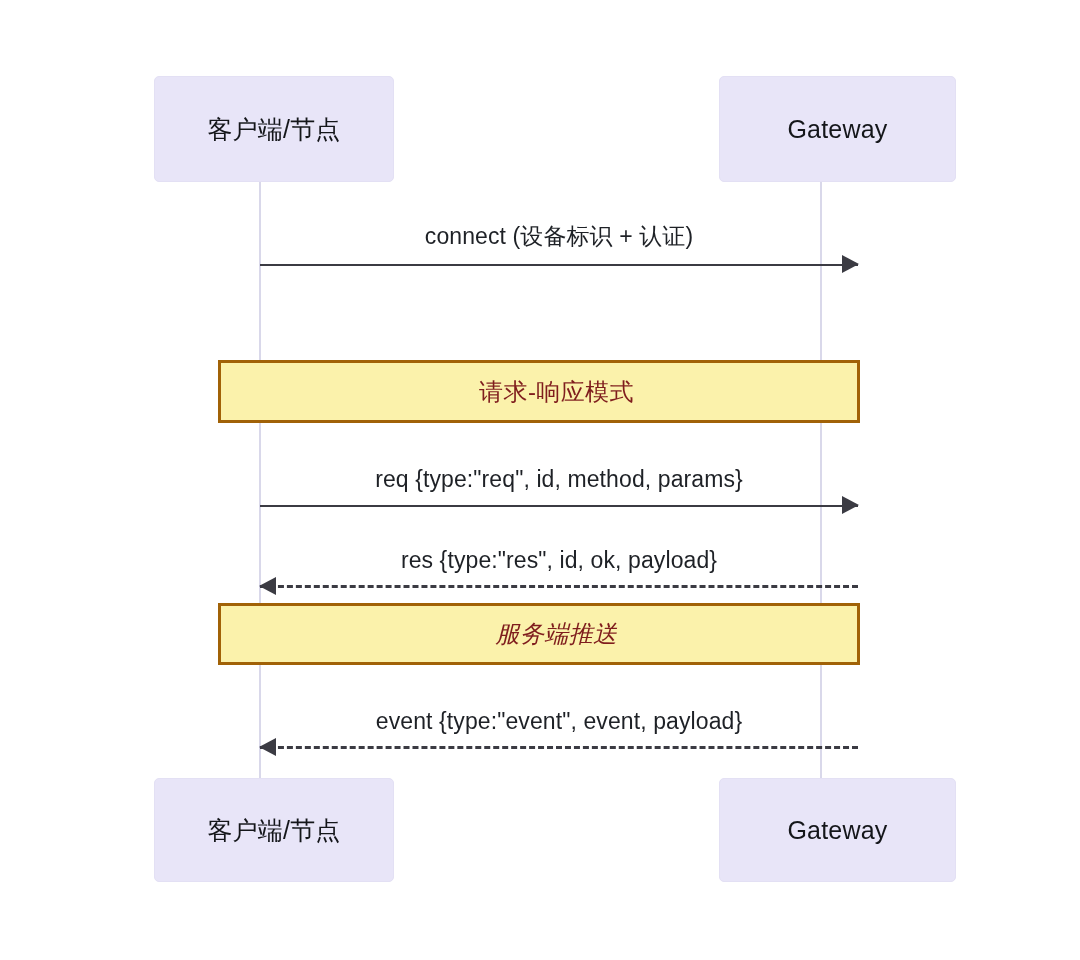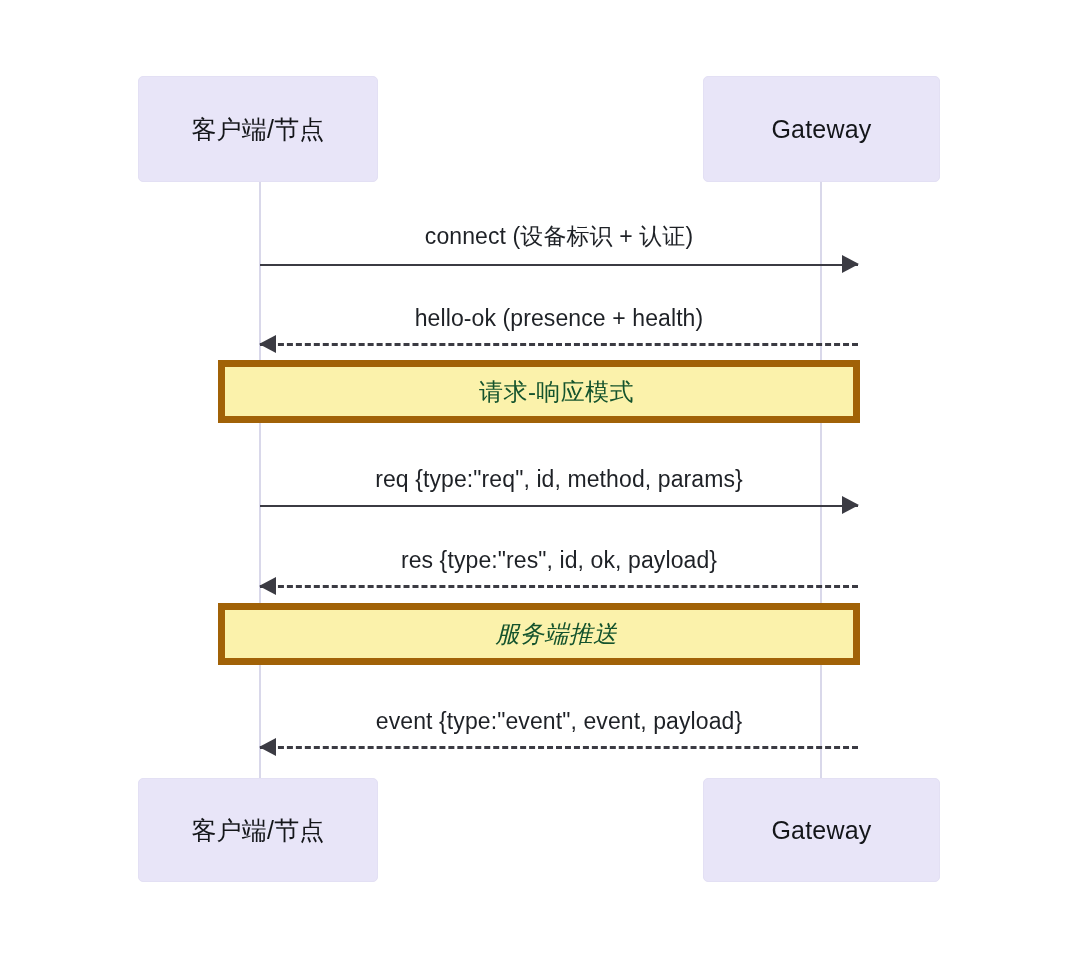--- a/index.html
+++ b/index.html
@@ -35,20 +35,21 @@
     background: #e8e5f8;
     border: 1px solid #e3e0f4;
     border-radius: 5px;
     display: flex;
     align-items: center;
     justify-content: center;
     color: #14161a;
     font-size: 25px;
     letter-spacing: .2px;
     z-index: 3;
+    margin-left: 16px;
   }
   #participant-client-top    { left: 138px; top: 76px;  width: 240px; height: 106px; }
   #participant-gateway-top   { left: 703px; top: 76px;  width: 237px; height: 106px; }
   #participant-client-bottom { left: 138px; top: 778px; width: 240px; height: 104px; }
   #participant-gateway-bottom{ left: 703px; top: 778px; width: 237px; height: 104px; }
 
   
   .message { position: absolute; z-index: 2; padding-left: 37px; }
   .message .msg-label {
     position: absolute;
@@ -100,25 +101,25 @@
   #message-hello-ok { left: 260px; top: 288px; width: 561px; height: 58px; }
   #message-req      { left: 260px; top: 449px; width: 561px; height: 58px; }
   #message-res      { left: 260px; top: 531px; width: 561px; height: 57px; }
   #message-event    { left: 260px; top: 692px; width: 561px; height: 57px; }
 
   
   .section-banner {
     position: absolute;
     box-sizing: border-box;
     background: #fbf2ab;
-    border: 7px solid #a16207;
+    border: 3px solid #a16207;
     display: flex;
     align-items: center;
     justify-content: center;
-    color: #14532d;
+    color: #7f1d1d;
     font-size: 24px;
     letter-spacing: .4px;
     z-index: 4;
     padding-left: 35px;
   }
   #banner-request-response { left: 218px; top: 360px; width: 642px; height: 63px; }
   #banner-server-push      { left: 218px; top: 603px; width: 642px; height: 62px; font-style: italic; }
 </style>
 </head>
 <body>
@@ -130,25 +131,20 @@
 
   <div class="participant" id="participant-client-top">客户端/节点</div>
   <div class="participant" id="participant-gateway-top">Gateway</div>
 
   <div class="message solid" id="message-connect">
     <span class="msg-label">connect (设备标识 + 认证)</span>
     <div class="msg-line"></div>
     <span class="arrowhead right"></span>
   </div>
 
-  <div class="message dashed" id="message-hello-ok">
-    <span class="msg-label">hello-ok (presence + health)</span>
-    <div class="msg-line"></div>
-    <span class="arrowhead left"></span>
-  </div>
 
   <div class="section-banner" id="banner-request-response">请求-响应模式</div>
 
   <div class="message solid" id="message-req">
     <span class="msg-label">req {type:"req", id, method, params}</span>
     <div class="msg-line"></div>
     <span class="arrowhead right"></span>
   </div>
 
   <div class="message dashed" id="message-res">

